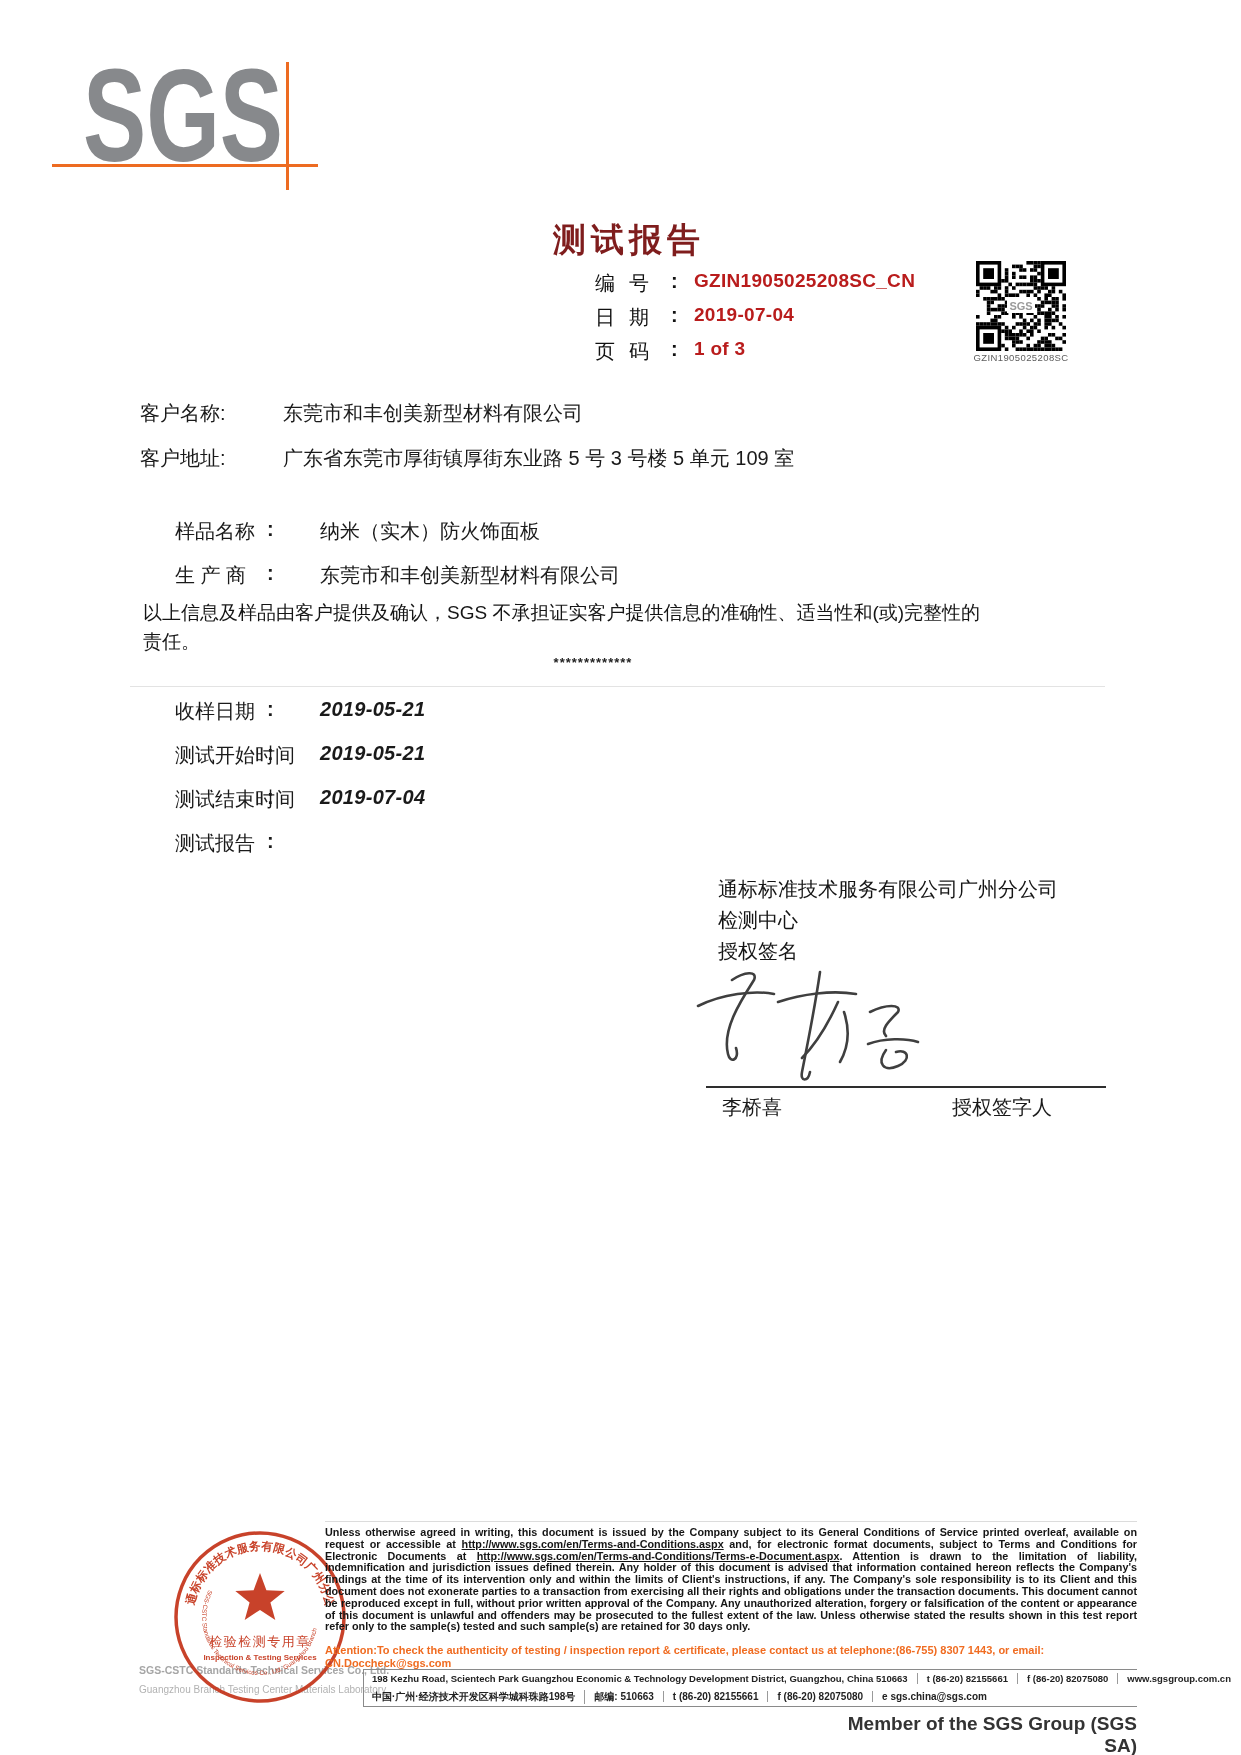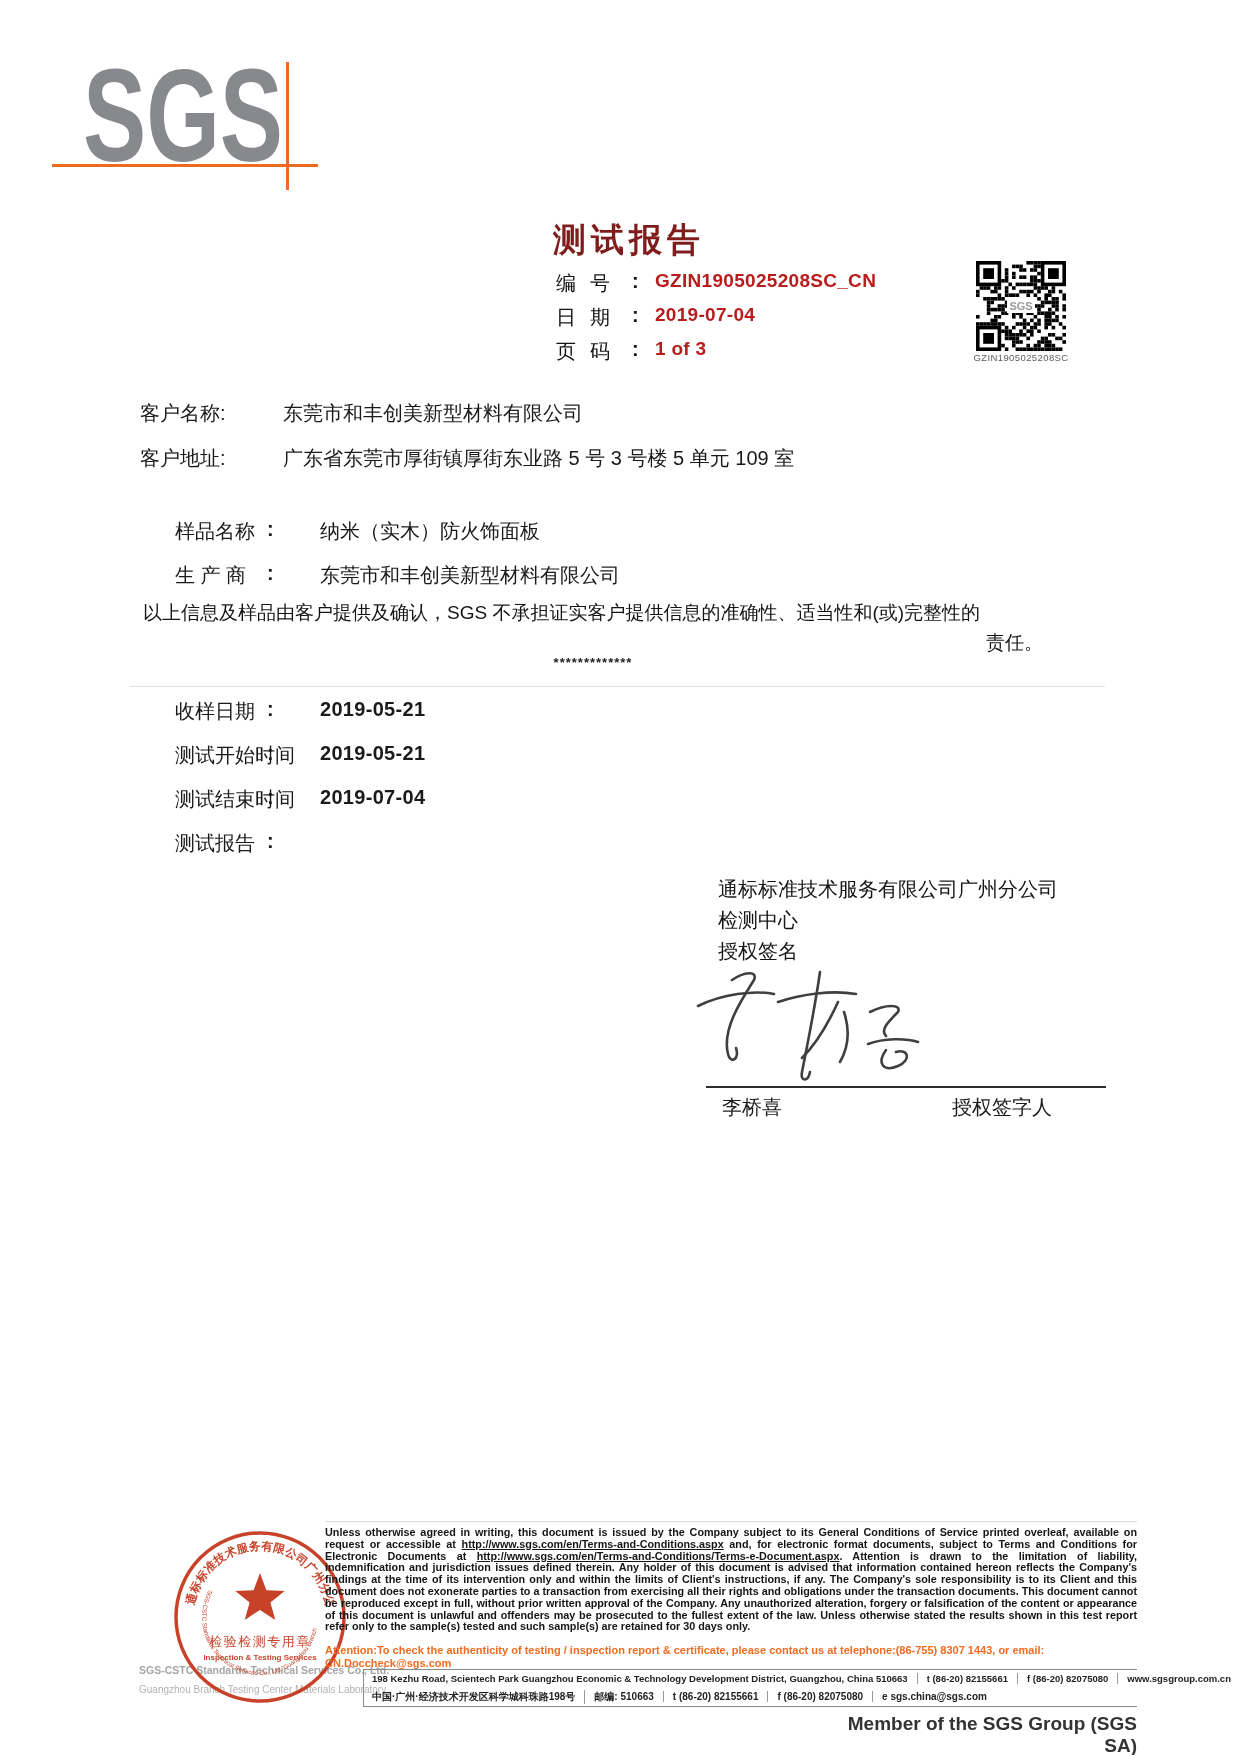--- a/index.html
+++ b/index.html
@@ -6,41 +6,41 @@
   .page{position:relative;width:1241px;height:1755px;background:#ffffff;overflow:hidden;
         font-family:"Liberation Sans",sans-serif;color:#1a1a1a;}
   .abs{position:absolute;}
 
   
   .logo-underline{left:52px;top:164px;width:266px;height:3px;background:#ed6b21;}
   .logo-vline{left:286px;top:62px;width:3px;height:128px;background:#ed6b21;}
 
   
   .report-title{left:553px;top:218px;font-size:33px;font-weight:bold;letter-spacing:5px;color:#7f1d1d;}
-  .meta-block{left:556px;top:270px;}
+  .meta-block{left:595px;top:270px;}
   .meta-row{position:relative;height:34px;width:460px;}
   .meta-label{position:absolute;left:0;font-size:20px;letter-spacing:14px;color:#111;}
   .meta-colon{position:absolute;left:76px;font-size:20px;font-weight:bold;color:#111;}
   .meta-value{position:absolute;left:99px;font-size:19px;font-weight:bold;color:#b91c1c;letter-spacing:0.3px;}
 
   .qr-wrap{left:976px;top:261px;}
   .qr-caption{left:962px;top:352px;width:118px;text-align:center;font-size:9.5px;color:#5d5d5d;letter-spacing:0.4px;}
 
   
   .crow{left:140px;width:1000px;height:26px;}
   .crow .lbl{position:absolute;left:0;font-size:20px;}
   .crow .val{position:absolute;left:143px;font-size:20px;}
   .frow{left:140px;width:1000px;height:26px;}
   .frow .lbl{position:absolute;left:0;font-size:20px;margin-left:35px;}
   .frow .col{position:absolute;left:127px;font-size:20px;font-weight:bold;}
   .frow .val{position:absolute;left:180px;font-size:20px;}
-  .frow .val.date{font-weight:bold;letter-spacing:0.3px;}
+  .frow .val.date{font-weight:bold;letter-spacing:0.3px;font-style:italic;}
 
   .disclaimer{left:143px;top:598px;width:900px;font-size:19px;line-height:30px;color:#151515;}
-  .disclaimer .l2{text-align:right;}
+  .disclaimer .l2{text-align:left;font-family:Liberation Mono, monospace;}
   .stars{left:143px;top:655px;width:900px;text-align:center;font-size:13px;font-weight:bold;letter-spacing:1px;color:#222;}
   .sect-divider{left:130px;top:686px;width:975px;height:1px;background:#e3e3e3;}
 
   
   .sign-block{left:718px;font-size:20px;color:#151515;}
   .sig-line{left:706px;top:1086px;width:400px;height:2px;background:#2e2e2e;}
   .signer-name{left:722px;top:1094px;font-size:20px;}
   .signer-title{left:952px;top:1094px;font-size:20px;}
 
   

